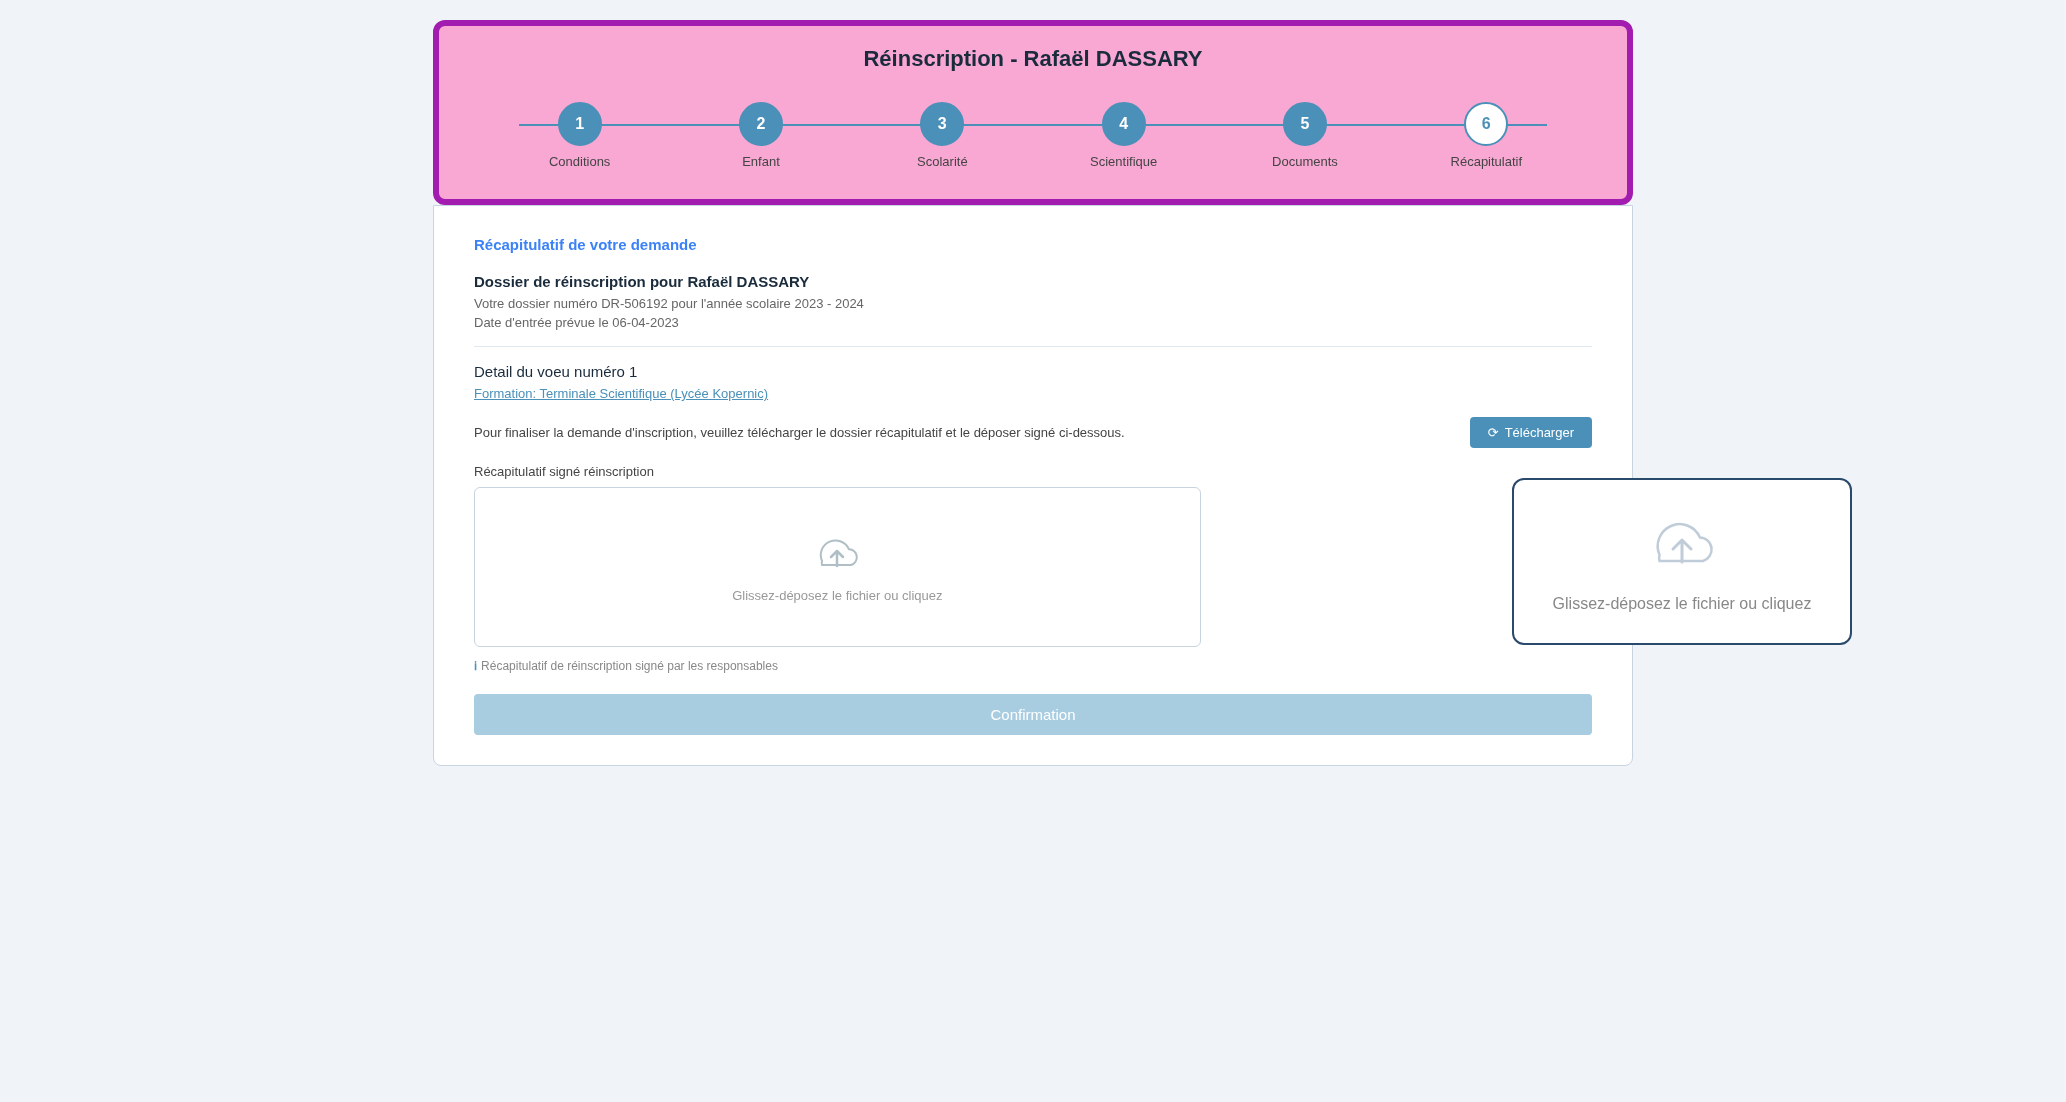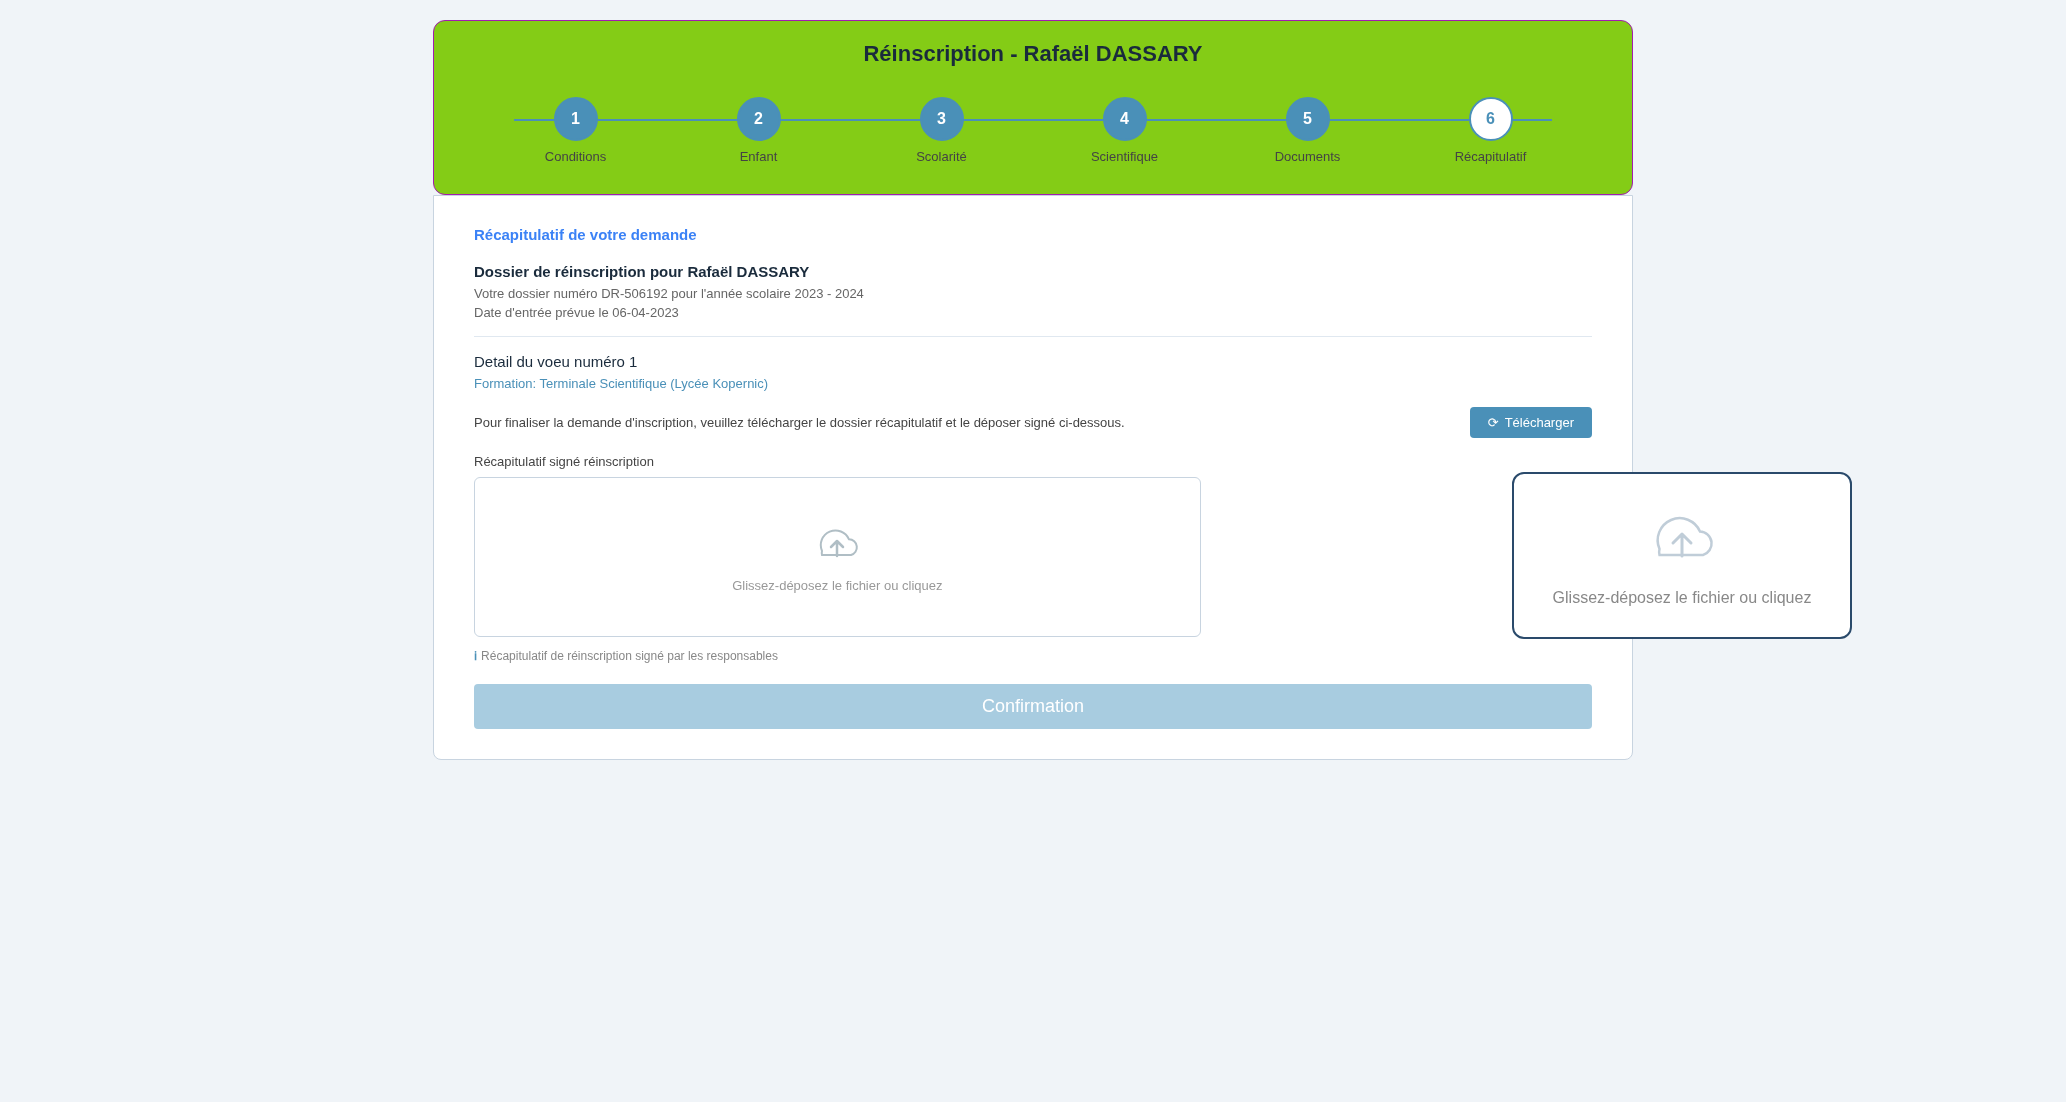--- a/index.html
+++ b/index.html
@@ -13,23 +13,23 @@
       padding: 20px;
     }
 
     .main-wrapper {
       width: 1200px;
       position: relative;
     }
 
     
     .top-card {
-      background: #84cc16;
+      background: #f9a8d4;
       border-radius: 12px;
-      border: 1px solid #a21caf;
+      border: 6px solid #a21caf;
       padding: 20px 40px 30px;
       margin-bottom: 0;
       position: relative;
       z-index: 2;
     }
 
     .page-title {
       text-align: center;
       font-size: 22px;
       font-weight: 600;
@@ -135,20 +135,21 @@
       font-size: 15px;
       font-weight: 400;
       color: #1a2b3c;
       margin-bottom: 6px;
     }
 
     .formation-label {
       font-size: 13px;
       color: #4a90b8;
       margin-bottom: 16px;
+      text-decoration: underline;
     }
 
     .finaliser-row {
       display: flex;
       align-items: center;
       justify-content: space-between;
       margin-bottom: 16px;
     }
 
     .finaliser-text {
@@ -212,21 +213,21 @@
     }
 
     .confirmation-btn {
       display: block;
       width: 100%;
       background: #a8cce0;
       color: #fff;
       border: none;
       border-radius: 4px;
       padding: 12px;
-      font-size: 18px;
+      font-size: 15px;
       cursor: pointer;
       margin-top: 20px;
     }
 
     
     .tooltip-card {
       position: absolute;
       right: -220px;
       bottom: 120px;
       width: 340px;

